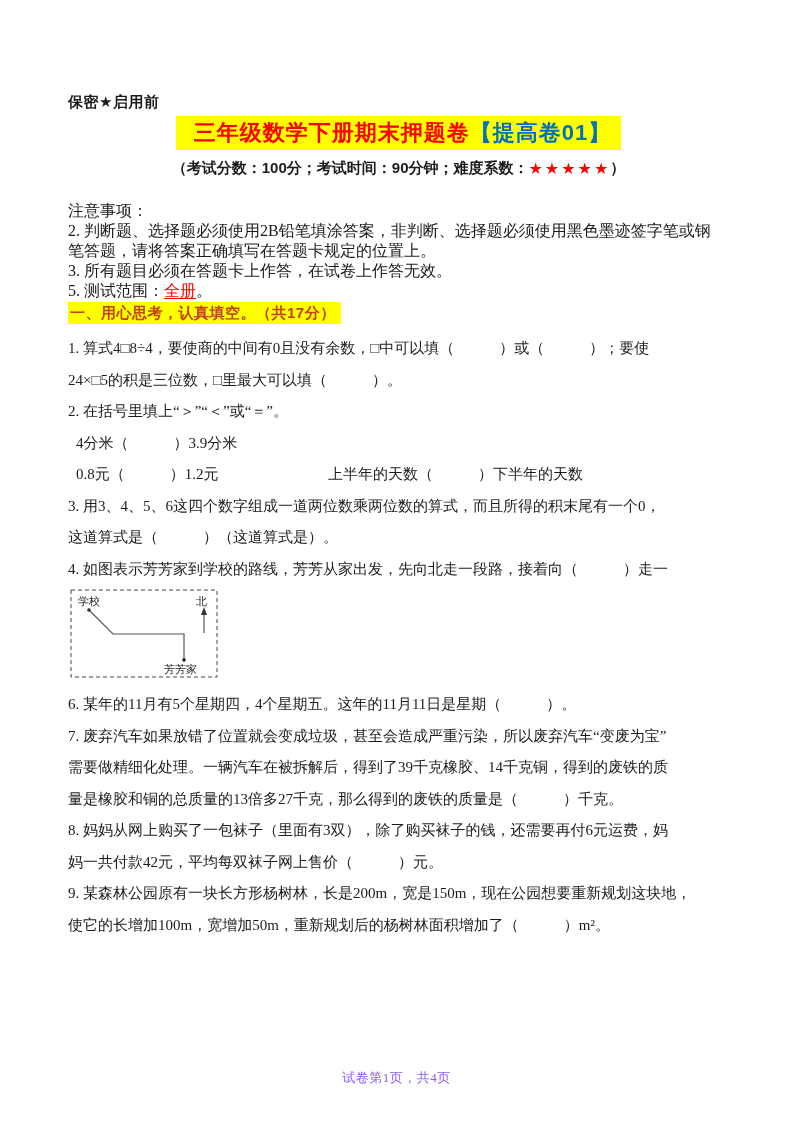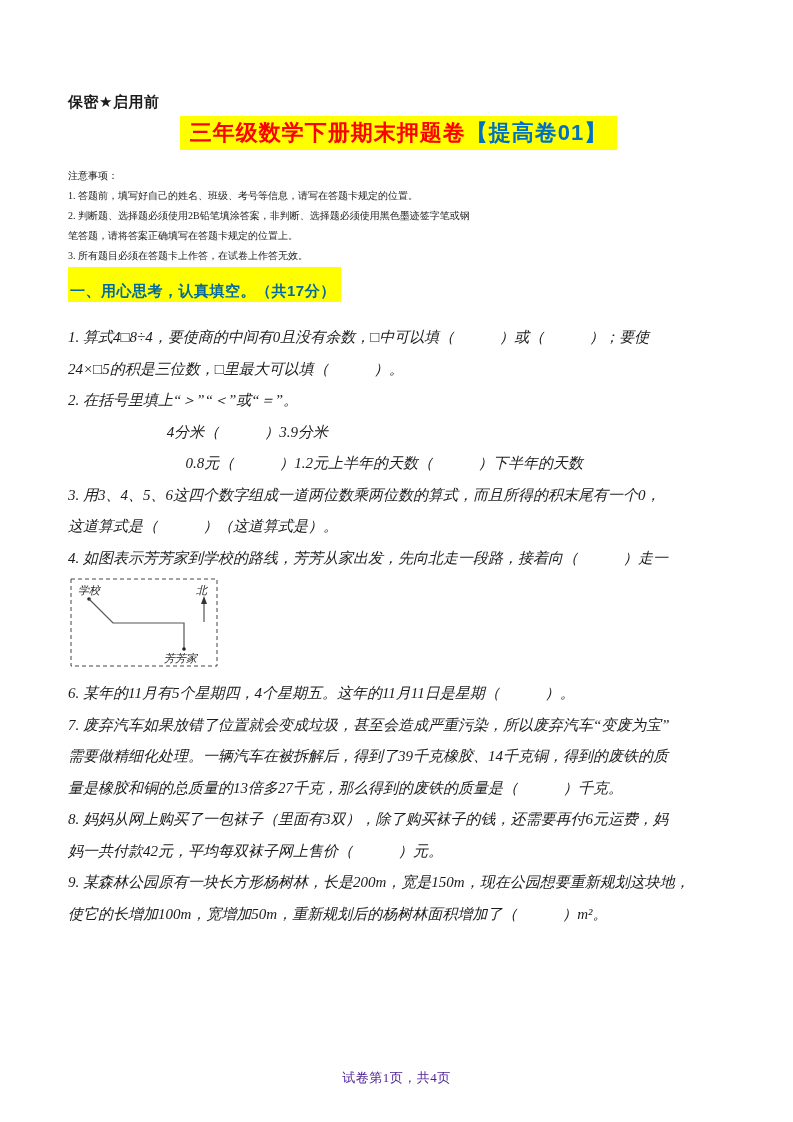--- a/index.html
+++ b/index.html
@@ -12,80 +12,81 @@
   .inner { padding:0 64px 0 68px; }
 
   .security {
     margin-top:92px;
     font-family:"Liberation Sans","DejaVu Sans",sans-serif;
     font-weight:700; font-size:15px; line-height:20px; letter-spacing:0.5px;
   }
 
   .title-row { text-align:center; margin-top:4px; }
   .title-hl {
-    display:inline-block; background:#FFFF00; padding:3px 10px 4px 10px;
+    display:inline-block; background:#FFFF00; padding:3px 10px 4px 18px;
     font-family:"Liberation Sans","DejaVu Sans",sans-serif;
     font-weight:700; font-size:22px; line-height:27px; letter-spacing:1px;
   }
   .title-main { color:#FF0000; }
   .title-sub  { color:#0070C0; }
 
   .info-row {
     text-align:center; margin-top:7px;
     font-family:"Liberation Sans","DejaVu Sans",sans-serif;
     font-weight:700; font-size:15px; line-height:21px;
   }
   .stars { color:#FF0000; letter-spacing:2px; font-size:16px; vertical-align:-1px; }
 
-  .notes { margin-top:16px; font-size:10px; line-height:20px; }
+  .notes { margin-top:22px; font-size:16px; line-height:20px; }
   .notes .nline { white-space:nowrap; }
   .scope-red { color:#FF0000; text-decoration:underline; text-underline-offset:2px; }
 
   .sec-header { margin-top:1px; }
   .sec-hl {
-    display:inline-block; background:#FFFF00; color:#0369a1;
+    display:inline-block; background:#FFFF00; color:#c2410c;
     font-family:"Liberation Sans","DejaVu Sans",sans-serif;
-    font-weight:700; font-size:15px; line-height:21px; padding:13px 5px 1px 2px;
+    font-weight:700; font-size:15px; line-height:21px; padding:0 5px 1px 2px;
     letter-spacing:0.5px;
   }
 
-  .questions { margin-top:20px; font-size:15px; line-height:31.5px;font-style:italic; }
+  .questions { margin-top:9px; font-size:15px; line-height:31.5px; }
   .qline { white-space:nowrap; }
   .q2rows .q2row { display:flex; padding-left:8px; }
-  .q2rows .c1 { width:252px; white-space:nowrap;text-align:right; }
+  .q2rows .c1 { width:252px; white-space:nowrap; }
   .q2rows .c2 { white-space:nowrap; }
 
   .diagram-wrap { width:150px; height:92px; margin:4px 0 8px 2px; }
   .diagram-wrap svg { display:block; }
   .dg-label { font-size:11px; fill:#222222; font-family:inherit; }
 
   .footer {
     position:absolute; left:0; right:0; bottom:35px; text-align:center;
-    font-size:13px; color:#4c1d95; letter-spacing:0.5px;
+    font-size:13px; color:#8b5cf6; letter-spacing:0.5px;
   }
 </style>
 </head>
 <body>
 
 <div class="page">
   <div class="inner">
 
     <div class="security">保密★启用前</div>
 
     <div class="title-row">
       <span class="title-hl"><span class="title-main">三年级数学下册期末押题卷</span><span class="title-sub">【提高卷01】</span></span>
     </div>
 
+    <div class="info-row"><span>（考试分数：100分；考试时间：90分钟；难度系数：</span><span class="stars">★★★★★</span><span>）</span></div>
 
     <div class="notes">
       <div class="nline">注意事项：</div>
-      <div class="nline">1. 答题前，填写好自己的姓名、班级、考号等信息，请写在答题卡规定的位置。</div>
       <div class="nline">2. 判断题、选择题必须使用2B铅笔填涂答案，非判断、选择题必须使用黑色墨迹签字笔或钢</div>
       <div class="nline">笔答题，请将答案正确填写在答题卡规定的位置上。</div>
       <div class="nline">3. 所有题目必须在答题卡上作答，在试卷上作答无效。</div>
+      <div class="nline"><span>5. 测试范围：</span><span class="scope-red">全册</span><span>。</span></div>
     </div>
 
     <div class="sec-header">
       <span class="sec-hl">一、用心思考，认真填空。（共17分）</span>
     </div>
 
     <div class="questions">
       <div class="qline">1. 算式4□8÷4，要使商的中间有0且没有余数，□中可以填（　　　）或（　　　）；要使</div>
       <div class="qline">24×□5的积是三位数，□里最大可以填（　　　）。</div>
 

